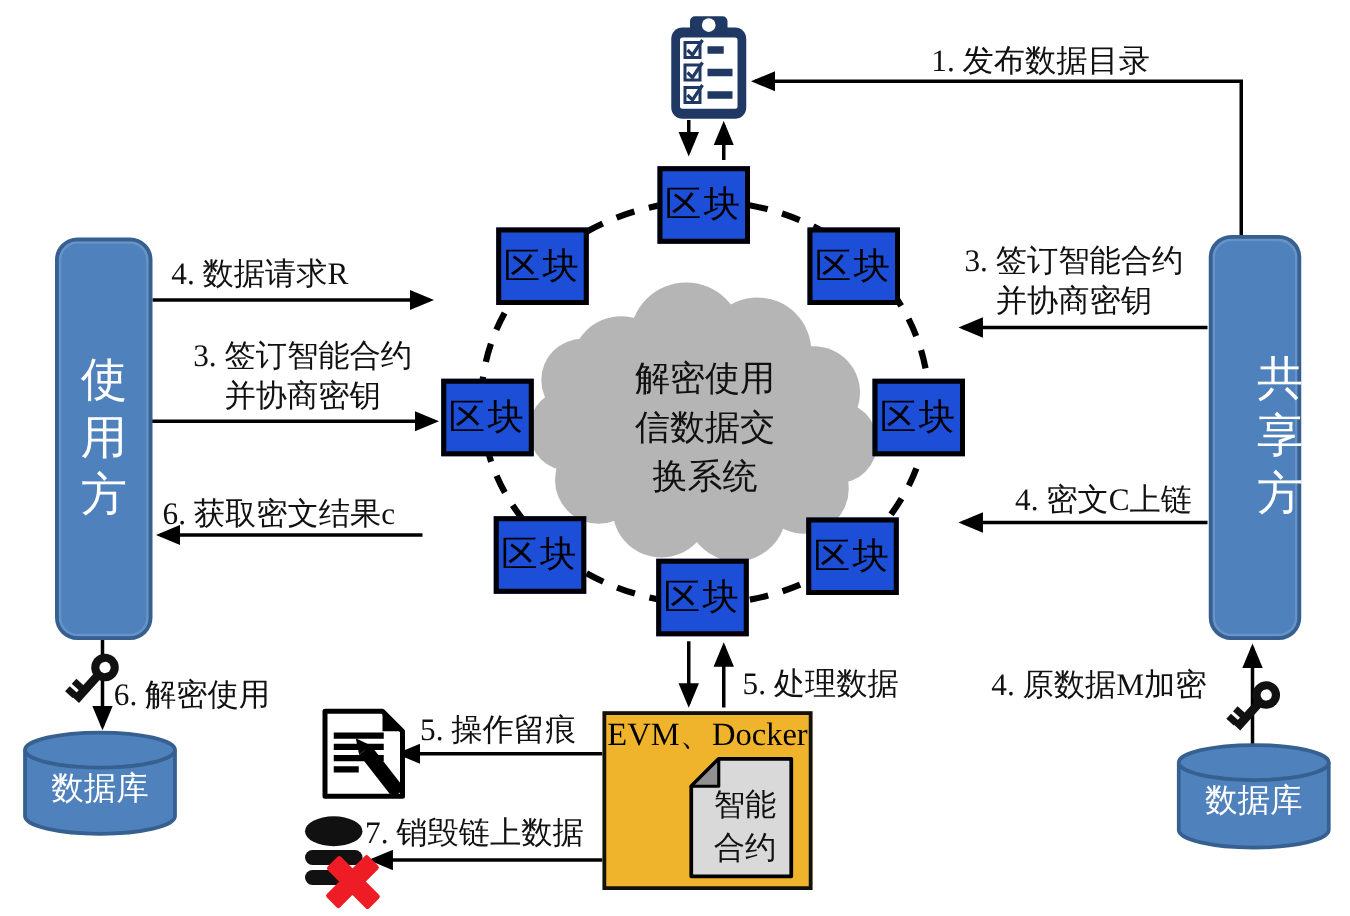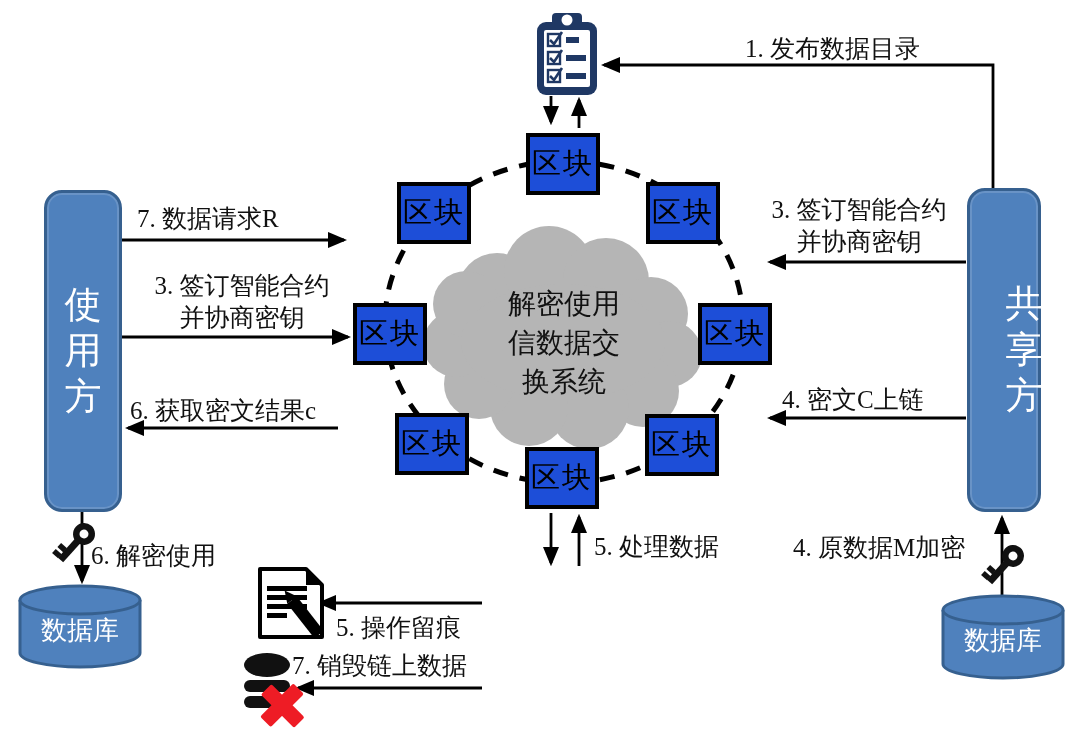--- a/index.html
+++ b/index.html
@@ -167,34 +167,43 @@
   </div>
 
   <div class="actor" style="left:44px;top:190px;width:78px;height:322px;">
     <div class="vtxt">使用方</div>
   </div>
   <div class="actor" style="left:967px;top:188px;width:74px;height:324px;padding-left:40px;">
     <div class="vtxt">共享方</div>
   </div>
 
   <div class="lbl" style="left:745px;top:32px;">1. 发布数据目录</div>
-  <div class="lbl" style="left:137px;top:202px;">7. 数据请求R</div>
+  <div class="lbl" style="left:137px;top:202px;">4. 数据请求R</div>
   <div class="lbl2" style="left:136px;top:270px;width:212px;">
     <span style="display:block">3. 签订智能合约</span>
     <span style="display:block">并协商密钥</span>
   </div>
   <div class="lbl" style="left:130px;top:394px;">6. 获取密文结果c</div>
   <div class="lbl2" style="left:760px;top:194px;width:198px;">
     <span style="display:block">3. 签订智能合约</span>
     <span style="display:block">并协商密钥</span>
   </div>
-  <div class="lbl" style="left:782px;top:383px;">4. 密文C上链</div>
+  <div class="lbl" style="left:812px;top:383px;">4. 密文C上链</div>
   <div class="lbl" style="left:594px;top:530px;">5. 处理数据</div>
-  <div class="lbl" style="left:336px;top:567px;margin-top:44px;">5. 操作留痕</div>
+  <div class="lbl" style="left:336px;top:567px;">5. 操作留痕</div>
   <div class="lbl" style="left:292px;top:649px;">7. 销毁链上数据</div>
   <div class="lbl" style="left:91px;top:539px;text-align:center;">6. 解密使用</div>
   <div class="lbl" style="left:793px;top:531px;">4. 原数据M加密</div>
 
+  <div class="evmbox">
+    <div class="evmtitle">EVM、Docker</div>
+    <svg width="88" height="100" viewBox="0 0 88 100" style="position:absolute;left:64px;top:32px;">
+      <path d="M26 3 H84 V97 H4 V25 Z" fill="#d9d9d9" stroke="#000" stroke-width="3" stroke-linejoin="round"></path>
+      <path d="M26 3 V25 H4 Z" fill="#909090" stroke="#000" stroke-width="2.5" stroke-linejoin="round"></path>
+      <text x="47" y="48" text-anchor="middle" font-size="25" fill="#111">智能</text>
+      <text x="47" y="82" text-anchor="middle" font-size="25" fill="#111">合约</text>
+    </svg>
+  </div>
 
   <div class="dblabel" style="left:24px;top:613px;">数据库</div>
   <div class="dblabel" style="left:947px;top:623px;">数据库</div>
 
 </div>
 
 </body></html>

